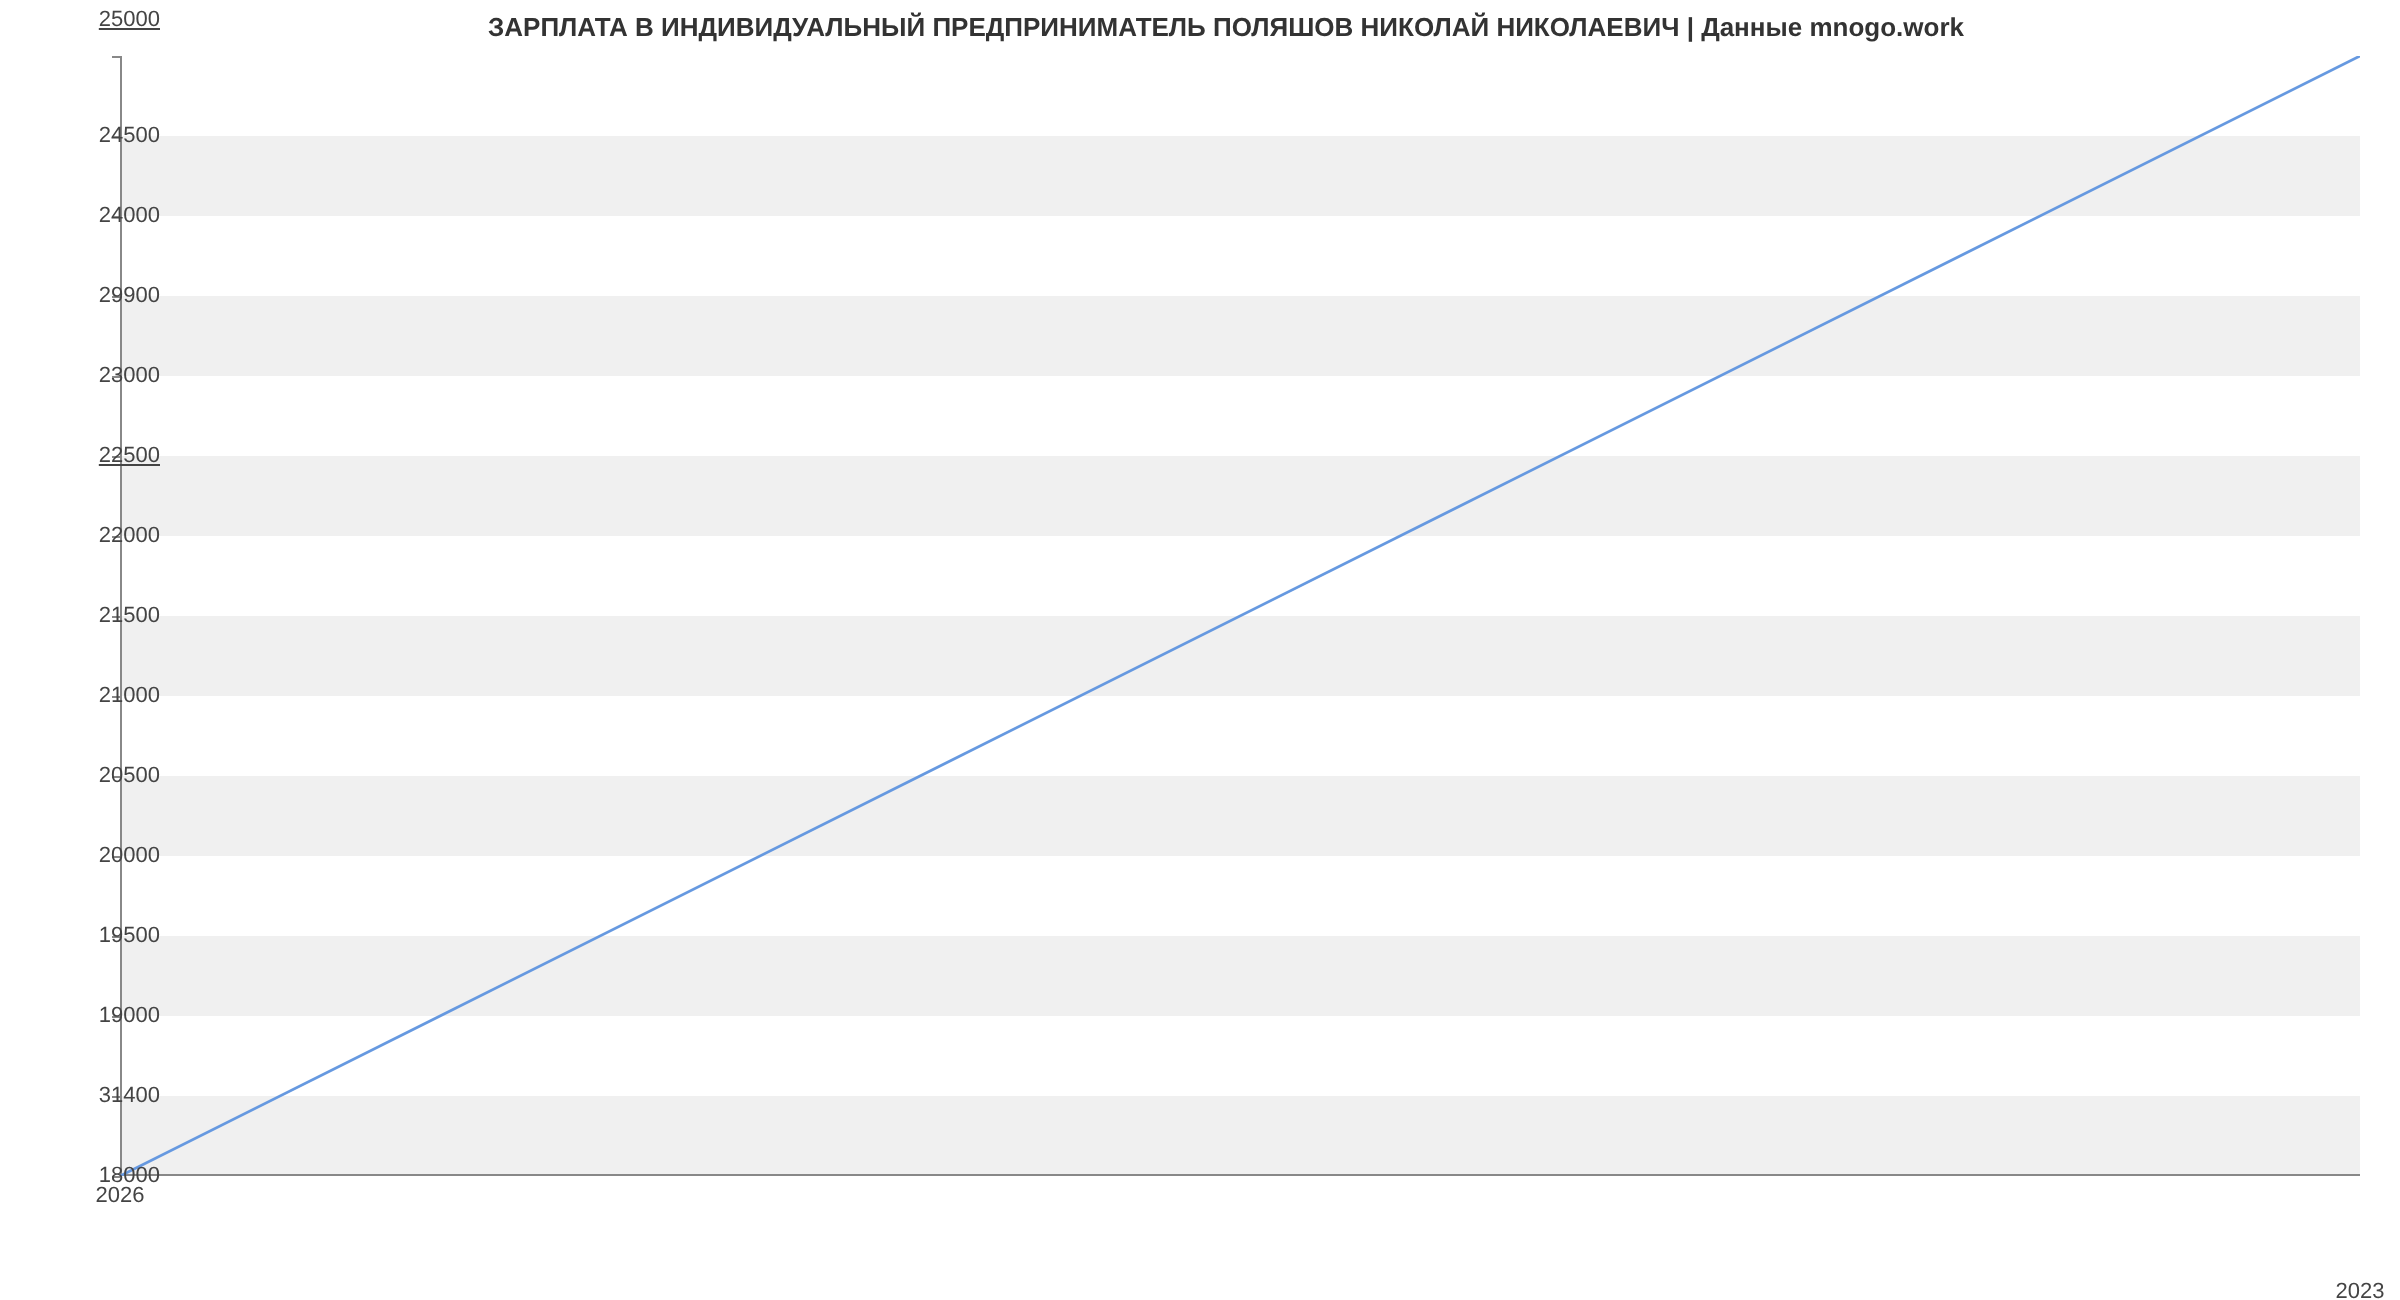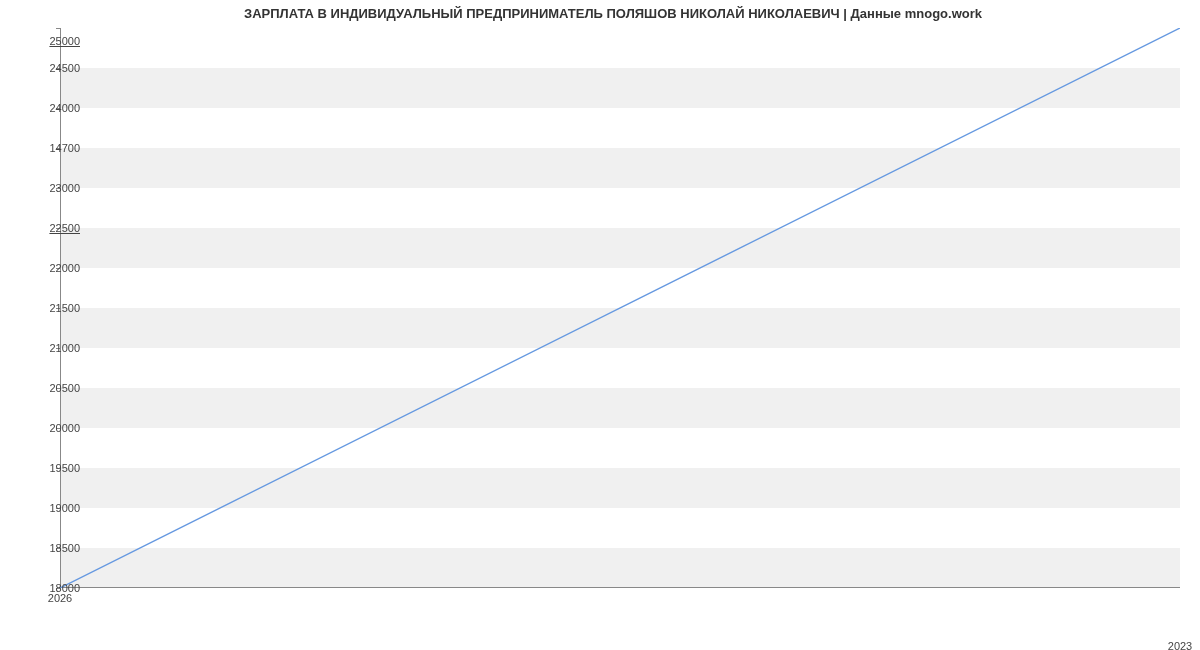--- a/index.html
+++ b/index.html
@@ -122,29 +122,29 @@
       <div class="ytick-mark" style="top: 279.5px;"></div>
       <div class="ytick-mark" style="top: 239.5px;"></div>
       <div class="ytick-mark" style="top: 199.5px;"></div>
       <div class="ytick-mark" style="top: 159.5px;"></div>
       <div class="ytick-mark" style="top: 119.5px;"></div>
       <div class="ytick-mark" style="top: 79.5px;"></div>
       <div class="ytick-mark" style="top: 39.5px;"></div>
       <div class="ytick-mark" style="top: -0.5px;"></div>
     </div>
 <div class="ytick-label" style="bottom: 62px;">18000</div>
-    <div class="ytick-label" style="bottom: 102px;">18500</div>
+    <div class="ytick-label" style="bottom: 102px;">31400</div>
     <div class="ytick-label" style="bottom: 142px;">19000</div>
     <div class="ytick-label" style="bottom: 182px;">19500</div>
     <div class="ytick-label" style="bottom: 222px;">20000</div>
     <div class="ytick-label" style="bottom: 262px;">20500</div>
     <div class="ytick-label" style="bottom: 302px;">21000</div>
     <div class="ytick-label" style="bottom: 342px;">21500</div>
     <div class="ytick-label" style="bottom: 382px;">22000</div>
     <div class="ytick-label" style="bottom: 422px; text-decoration: underline;">22500</div>
     <div class="ytick-label" style="bottom: 462px;">23000</div>
-    <div class="ytick-label" style="bottom: 502px;">14700</div>
+    <div class="ytick-label" style="bottom: 502px;">29900</div>
     <div class="ytick-label" style="bottom: 542px;">24000</div>
     <div class="ytick-label" style="bottom: 582px;">24500</div>
-    <div class="ytick-label" style="bottom: 609px; text-decoration: underline;">25000</div>
+    <div class="ytick-label" style="bottom: 640px; text-decoration: underline;">25000</div>
     <div class="xtick-label" style="left: 60px;">2026</div>
     <div class="xtick-label" style="left: 1180px; margin-top: 48px;">2023</div>
   </div>
 
 </body></html>

